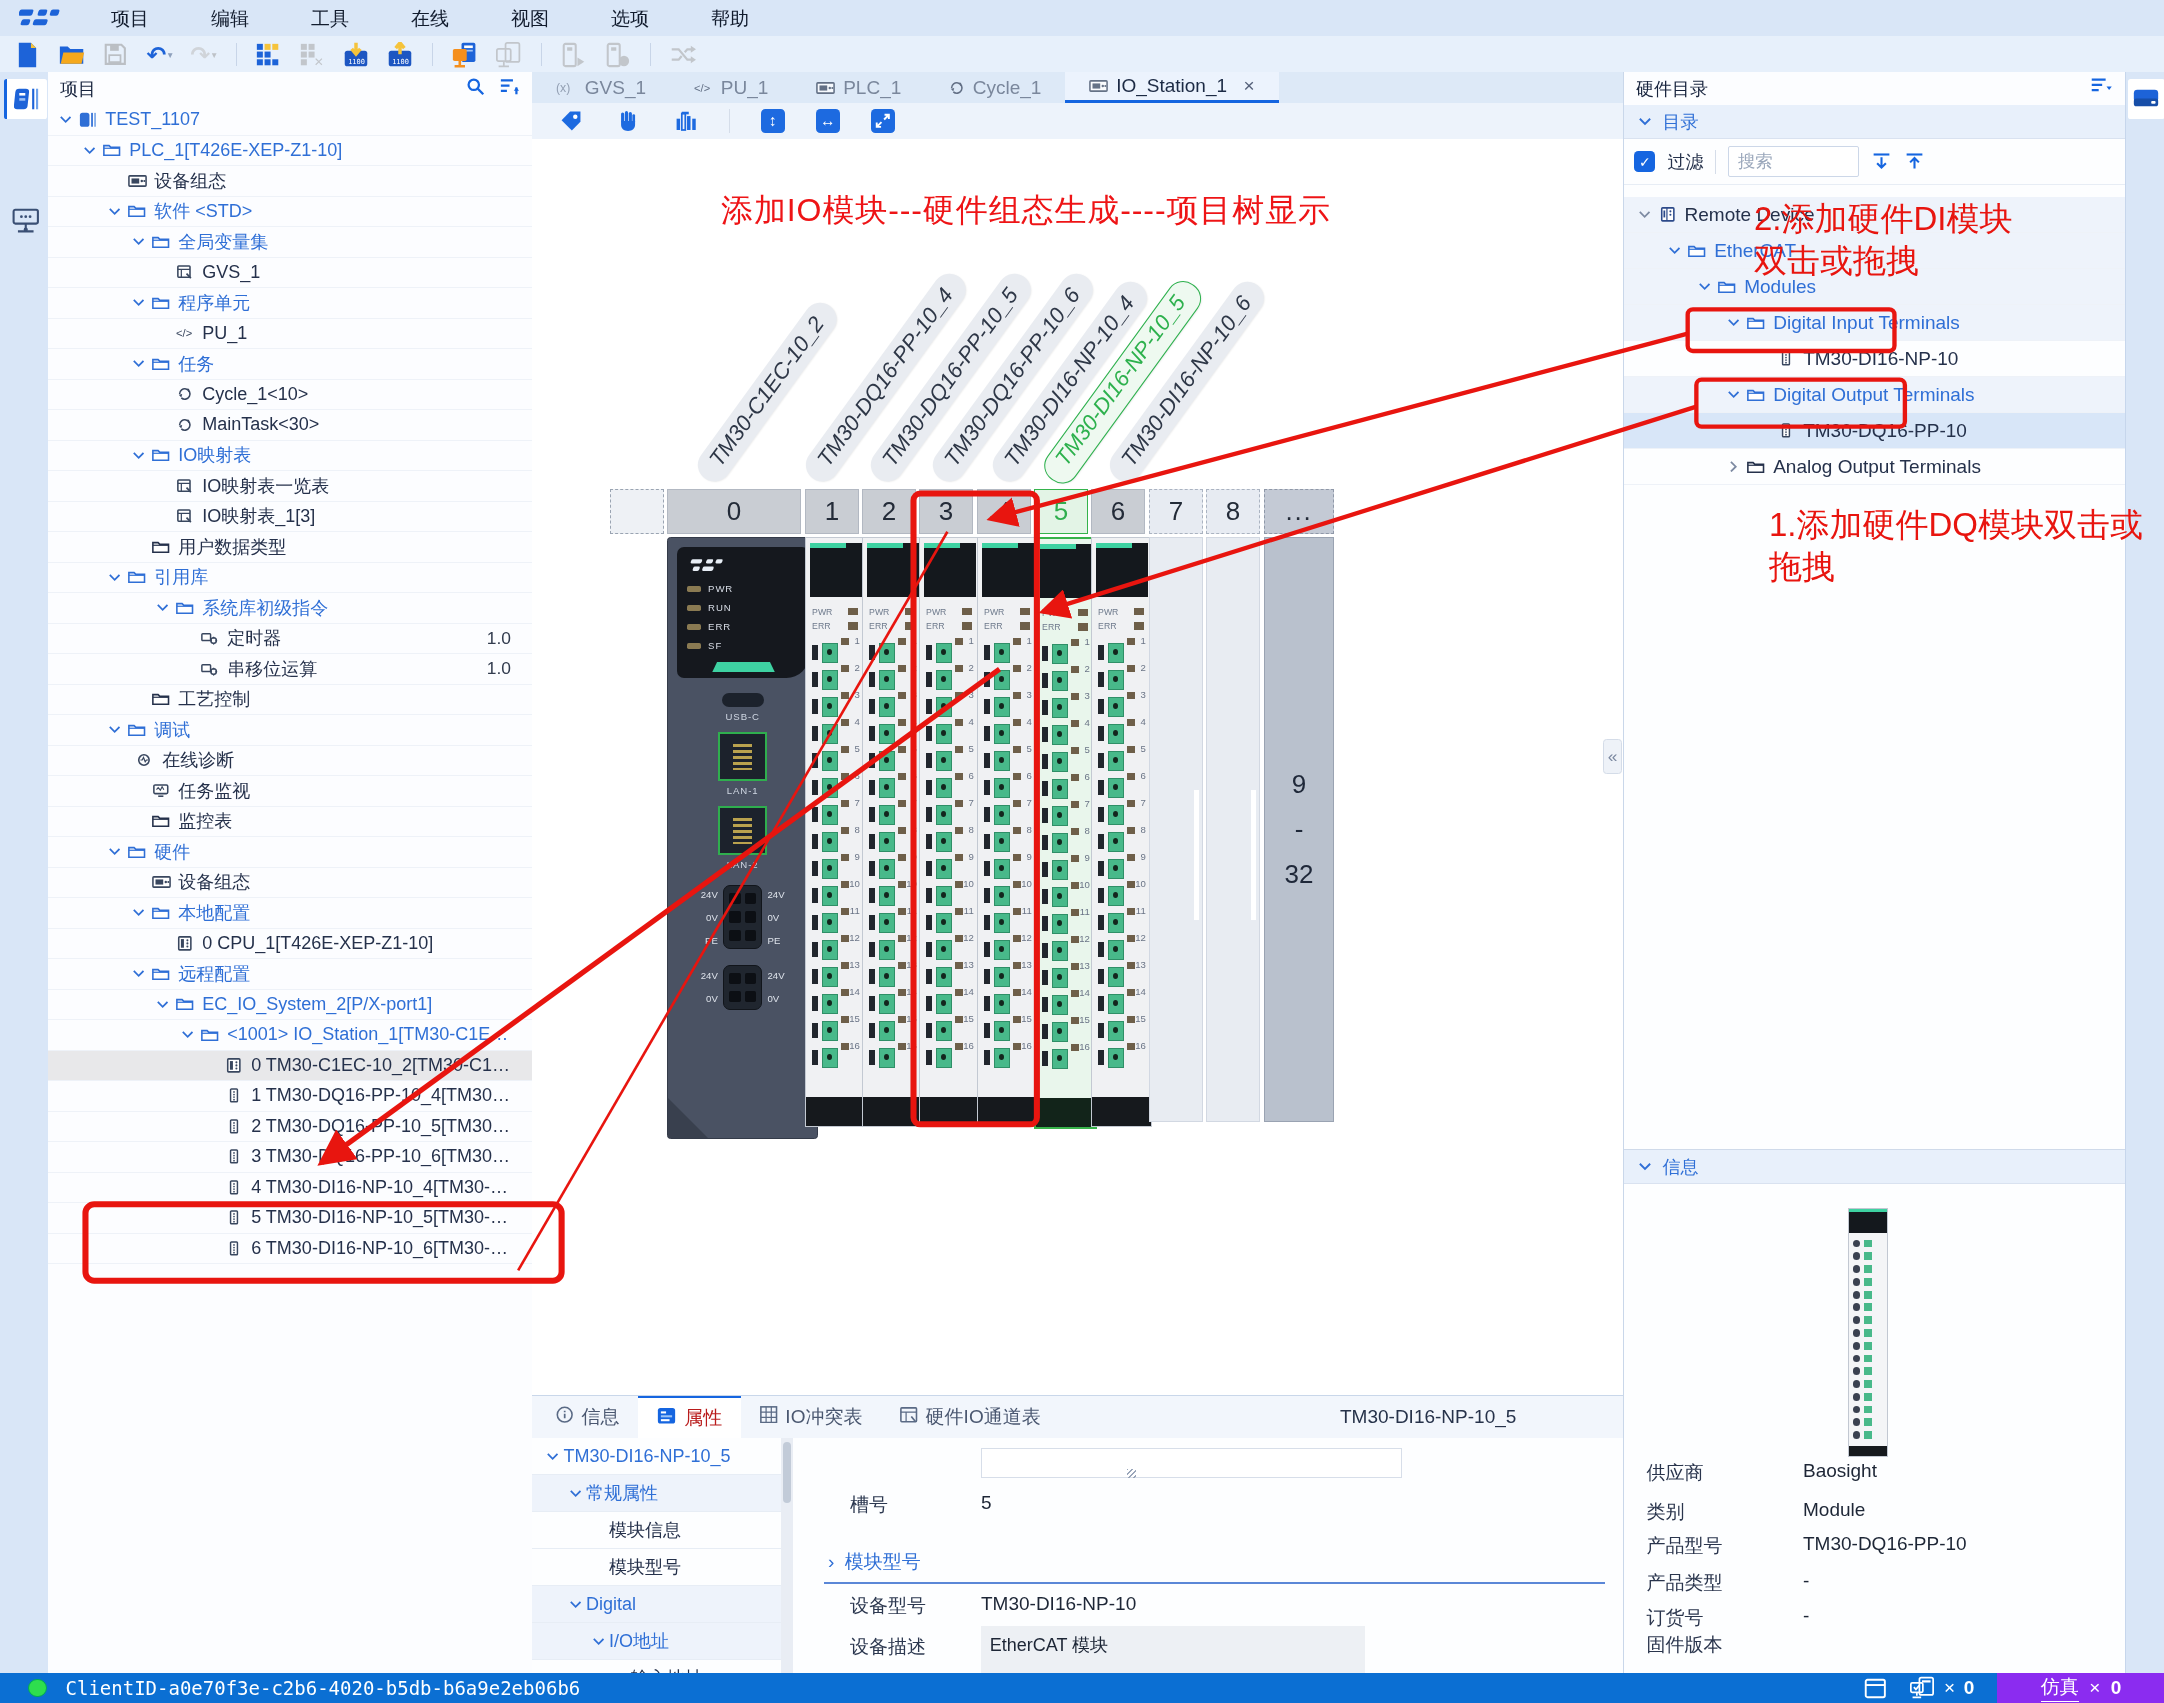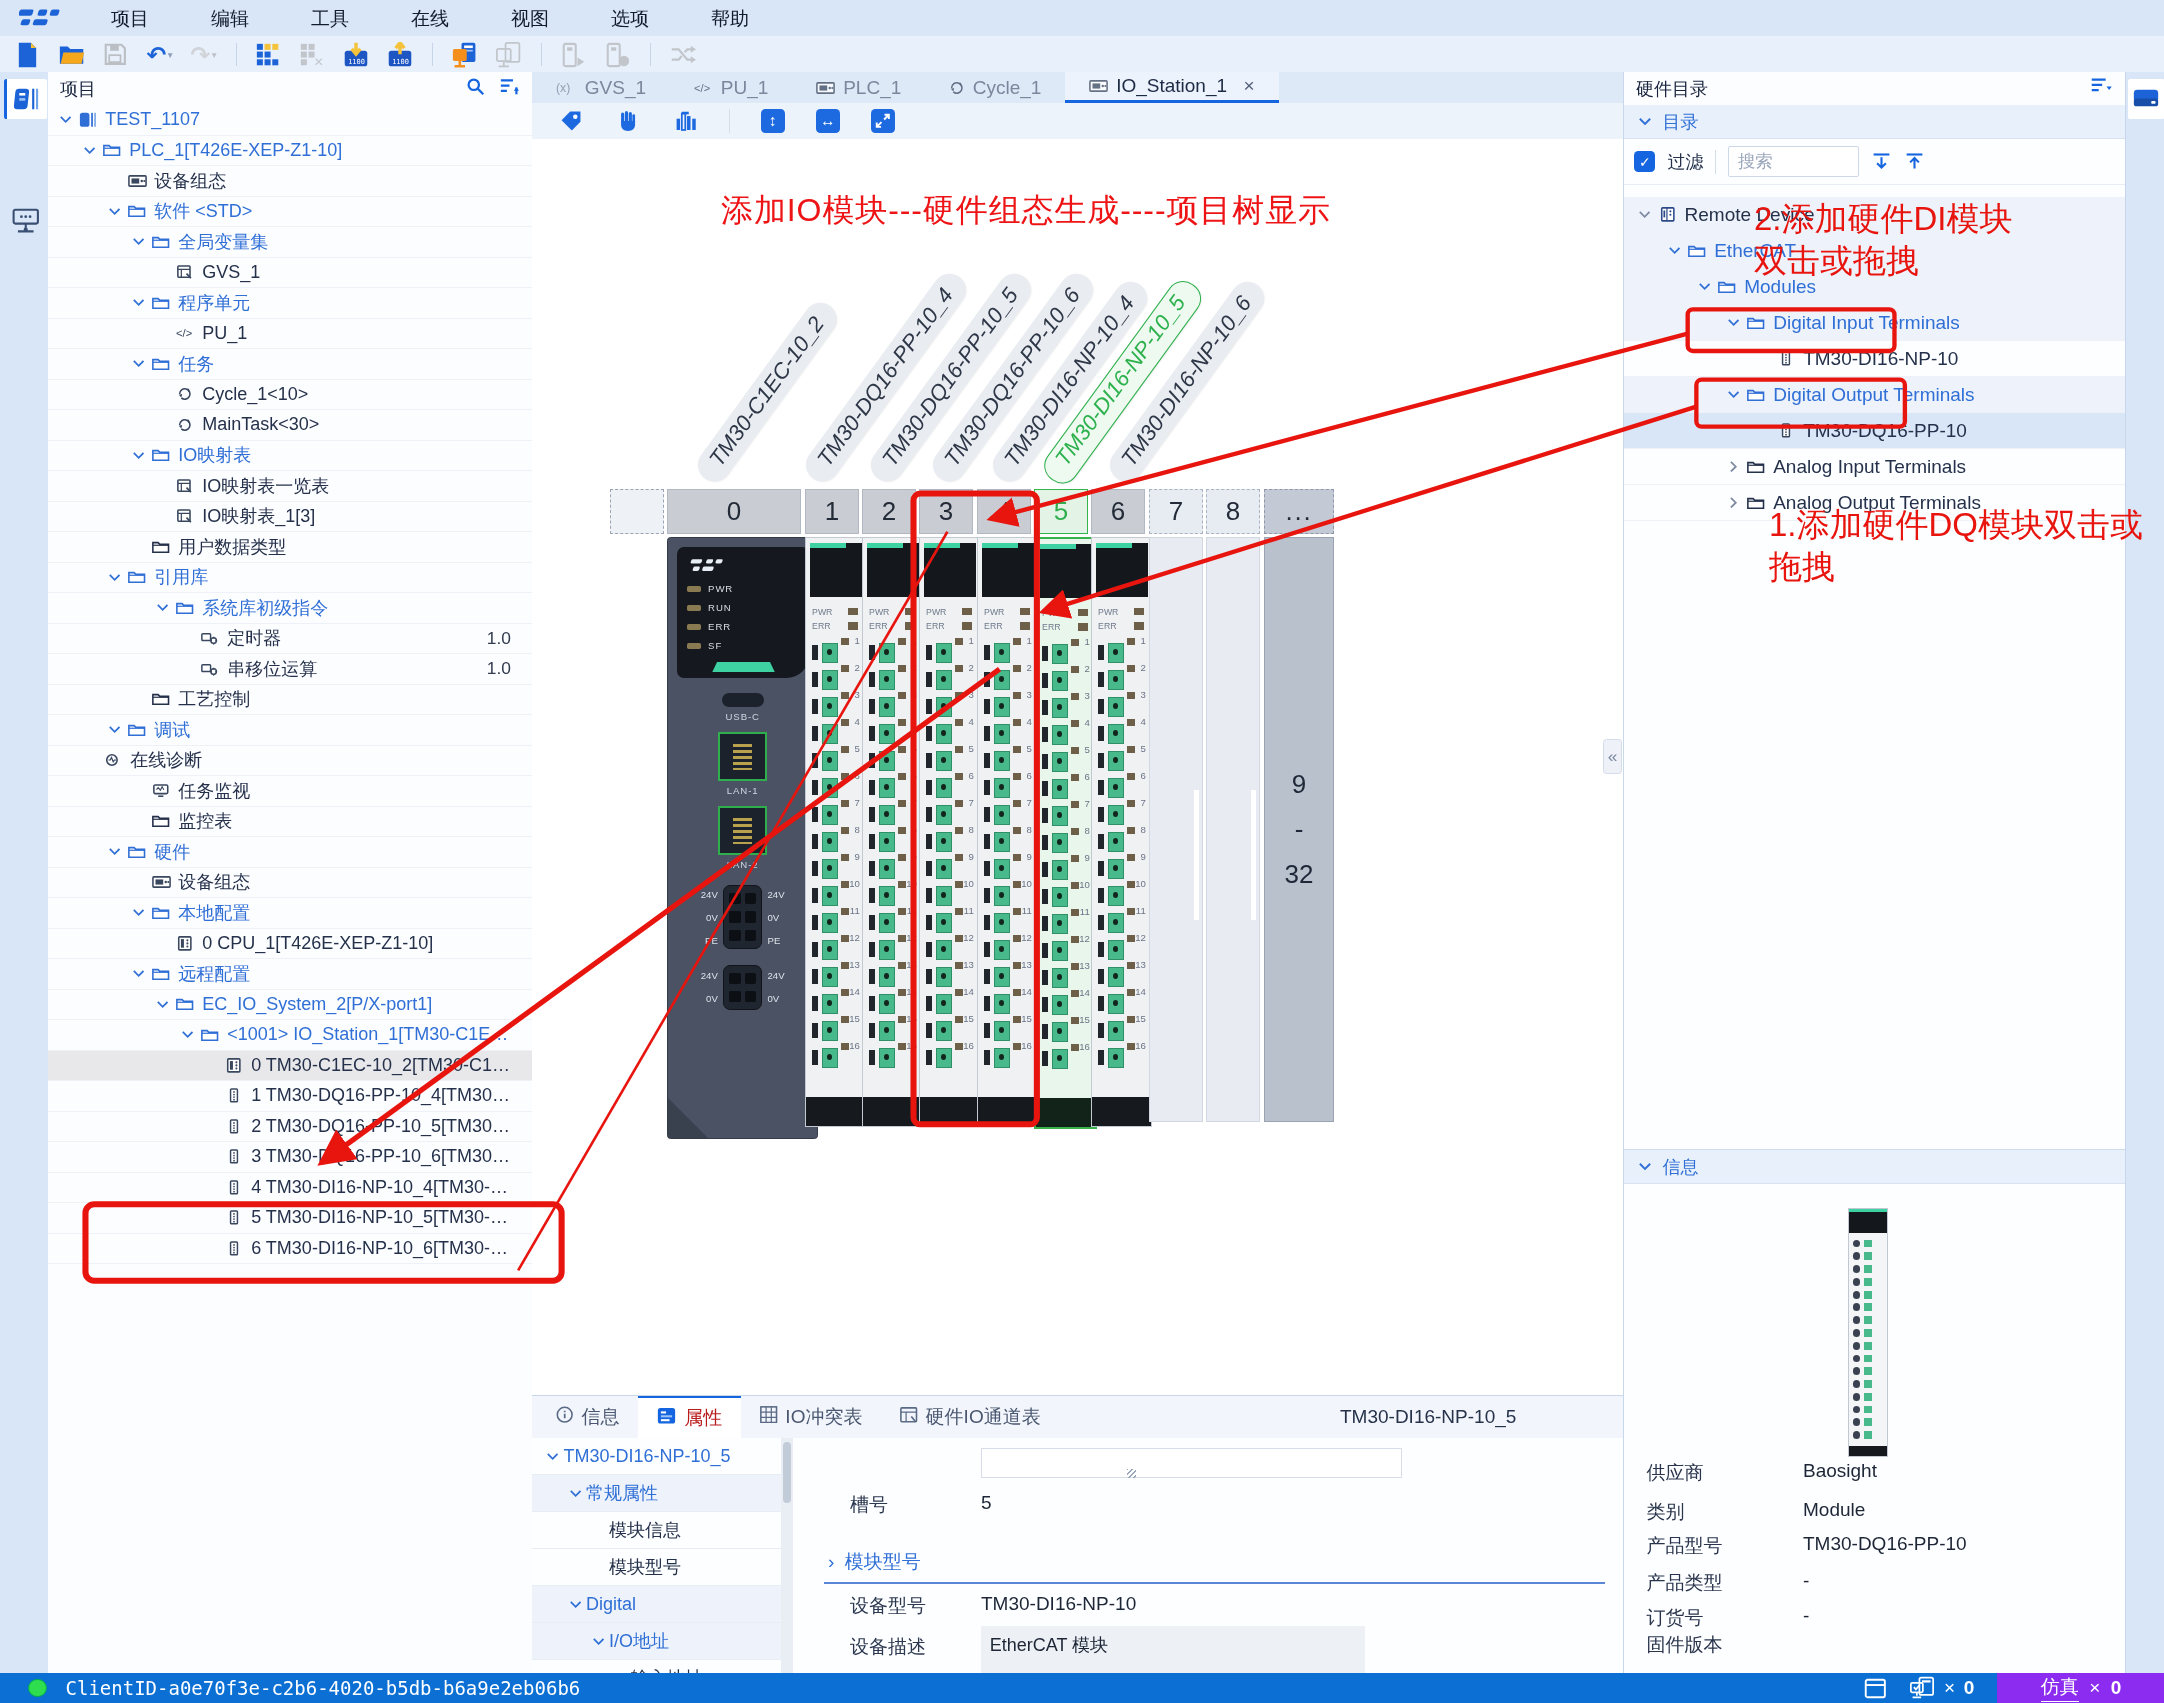--- a/index.html
+++ b/index.html
@@ -590,21 +590,21 @@
             </svg>
           </span>
           <span class="ticon">
             <svg width="17.4" height="14" viewBox="0 0 20 16">
               <path d="M1 14V3h6l2 2h10v9z" fill="#fff" stroke="currentColor" stroke-width="1.8"></path>
               <path d="M1 6h18" stroke="currentColor" stroke-width="1.4"></path>
             </svg>
           </span>
           <span class="tlabel">调试</span>
         </div>
-        <div class="trow dark" style="padding-left: 32px;">
+        <div class="trow dark" style="padding-left: 64px;">
           <span class="chev"></span>
           <span class="ticon">
             <svg width="15.6" height="14" viewBox="0 0 18 16">
               <circle cx="8" cy="8" r="6" fill="none" stroke="#39475f" stroke-width="1.8"></circle>
               <path d="M4 8h2l1.5-3 2 5L11 8h2" stroke="#39475f" stroke-width="1.4" fill="none"></path>
             </svg>
           </span>
           <span class="tlabel">在线诊断</span>
         </div>
         <div class="trow dark" style="padding-left: 80px;">
@@ -1940,34 +1940,20 @@
           <span class="ticon">
             <svg width="12" height="14.8" viewBox="0 0 14 17">
               <rect x="3" y="1" width="8" height="15" rx="1" fill="#fff" stroke="#39475f" stroke-width="1.7"></rect>
               <circle cx="7" cy="4.5" r="1" fill="#39475f"></circle>
               <circle cx="7" cy="7.5" r="1" fill="#39475f"></circle>
               <circle cx="7" cy="10.5" r="1" fill="#39475f"></circle>
               <circle cx="7" cy="13.5" r="1" fill="#39475f"></circle>
             </svg>
           </span>
           <span class="tlabel">TM30-DQ16-PP-10</span>
-        </div>
-        <div class="trow dark" style="padding-left: 99px;">
-          <span class="chev">
-            <svg width="8.7" height="11.3" viewBox="0 0 10 14">
-              <path d="M2 1l6 6-6 6" stroke="currentColor" stroke-width="2.2" fill="none"></path>
-            </svg>
-          </span>
-          <span class="ticon">
-            <svg width="17.4" height="14" viewBox="0 0 20 16">
-              <path d="M1 14V3h6l2 2h10v9z" fill="#fff" stroke="currentColor" stroke-width="1.8"></path>
-              <path d="M1 6h18" stroke="currentColor" stroke-width="1.4"></path>
-            </svg>
-          </span>
-          <span class="tlabel">Analog Input Terminals</span>
         </div>
         <div class="trow dark" style="padding-left: 99px;">
           <span class="chev">
             <svg width="8.7" height="11.3" viewBox="0 0 10 14">
               <path d="M2 1l6 6-6 6" stroke="currentColor" stroke-width="2.2" fill="none"></path>
             </svg>
           </span>
           <span class="ticon">
             <svg width="17.4" height="14" viewBox="0 0 20 16">
               <path d="M1 14V3h6l2 2h10v9z" fill="#fff" stroke="currentColor" stroke-width="1.8"></path>

